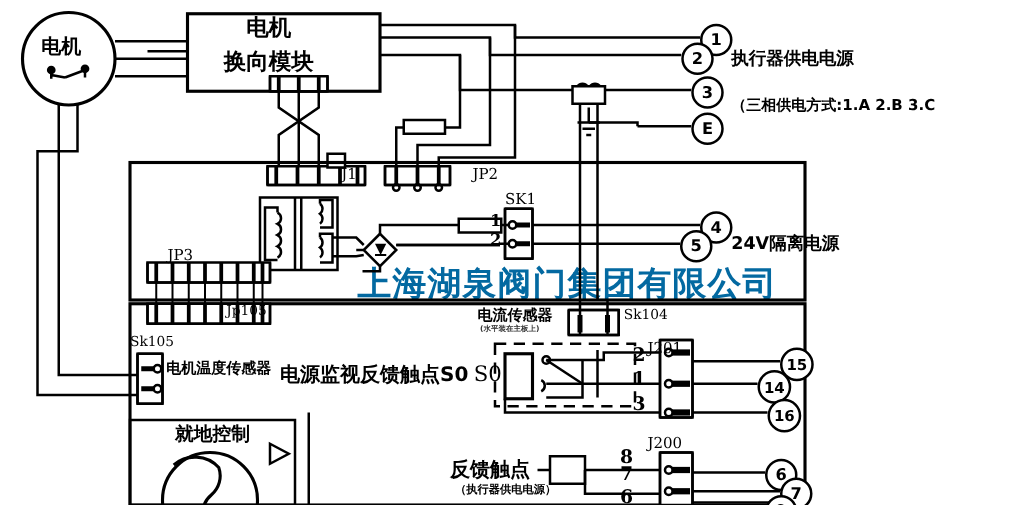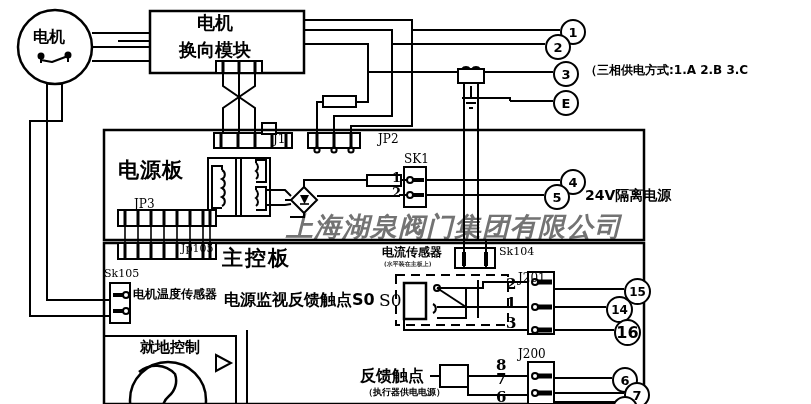--- a/index.html
+++ b/index.html
@@ -2,22 +2,22 @@
 <html><head>
 <meta charset="utf-8">
 <style>
   html,body{margin:0;padding:0;background:#ffffff;}
   body{font-family:"Liberation Sans","DejaVu Sans",sans-serif;}
   #stage{position:relative;width:811px;height:404px;background:#fff;overflow:hidden;}
   #svgroot{position:absolute;left:0;top:0;width:811px;height:404px;}
   .lbl{position:absolute;color:#000;white-space:nowrap;line-height:1;}
   .cn{font-family:"DejaVu Sans","Liberation Sans",sans-serif;font-weight:bold;}
   .ser{font-family:"DejaVu Serif","Liberation Serif",serif;font-weight:normal;}
-  .wm{position:absolute;color:#737373;font-weight:bold;white-space:nowrap;
-      font-family:"DejaVu Sans","Liberation Sans",sans-serif;font-style:italic;}
+  .wm{position:absolute;color:#0369a1;font-weight:bold;white-space:nowrap;
+      font-family:"DejaVu Sans","Liberation Sans",sans-serif;}
   .pinnum{font-family:"DejaVu Serif","Liberation Serif",serif;font-weight:bold;font-size:13px;}
   .term{position:absolute;border:2px solid #000;border-radius:50%;background:#fff;
         display:flex;align-items:center;justify-content:center;
         font-family:"DejaVu Sans","Liberation Sans",sans-serif;font-weight:bold;}
 </style>
 </head>
 <body>
 
 <div id="stage">
 
@@ -237,51 +237,50 @@
   <div class="lbl ser" style="left:273px;top:133px;font-size:12px;">J1</div>
   <div class="lbl ser" style="left:378px;top:133px;font-size:12px;">JP2</div>
   <div class="lbl ser" style="left:134px;top:198px;font-size:12px;">JP3</div>
   <div class="lbl ser" style="left:181px;top:243px;font-size:11px;">Jp105</div>
   <div class="lbl ser" style="left:104px;top:268px;font-size:11px;">Sk105</div>
   <div class="lbl ser" style="left:499px;top:246px;font-size:11px;">Sk104</div>
   <div class="lbl ser" style="left:404px;top:153px;font-size:12px;">SK1</div>
   <div class="lbl ser" style="left:518px;top:272px;font-size:12px;">J201</div>
   <div class="lbl ser" style="left:518px;top:348px;font-size:12px;">J200</div>
 
-  <div class="lbl cn" style="left:118px;top:160px;font-size:21px;letter-spacing:1px;">电源板</div>
-  <div class="lbl cn" style="left:222px;top:248px;font-size:21px;letter-spacing:2px;">主控板</div>
   <div class="lbl cn" style="left:140px;top:340px;font-size:15px;">就地控制</div>
 
   <div class="lbl cn" style="left:133px;top:288px;font-size:12px;">电机温度传感器</div>
   <div class="lbl cn" style="left:382px;top:246px;font-size:12px;">电流传感器</div>
   <div class="lbl cn" style="left:384px;top:261px;font-size:6px;color:#333;">(水平装在主板上)</div>
   <div class="lbl cn" style="left:224px;top:292px;font-size:16px;">电源监视反馈触点S0</div>
   <div class="lbl cn" style="left:360px;top:368px;font-size:16px;">反馈触点</div>
   <div class="lbl cn" style="left:364px;top:388px;font-size:9px;">（执行器供电电源）</div>
   <div class="lbl ser" style="left:379px;top:292px;font-size:17px;">S0</div>
   <div class="lbl ser" style="left:424px;top:368px;font-size:15px;margin-top:40px;">S1</div>
 
-  <div class="lbl cn" style="left:585px;top:64px;font-size:12px;">（三相供电方式:1.A  2.B  3.C</div>
+  <div class="lbl cn" style="left:585px;top:40px;font-size:14px;">执行器供电电源</div>
+  <div class="lbl cn" style="left:585px;top:78px;font-size:12px;">（三相供电方式:1.A  2.B  3.C</div>
   <div class="lbl cn" style="left:585px;top:188px;font-size:14px;">24V隔离电源</div>
 
   <div class="lbl pinnum" style="left:392px;top:171px;">1</div>
   <div class="lbl pinnum" style="left:392px;top:186px;">2</div>
   <div class="lbl pinnum" style="left:506px;top:277px;font-size:15px;">2</div>
   <div class="lbl pinnum" style="left:506px;top:296px;font-size:15px;">1</div>
   <div class="lbl pinnum" style="left:506px;top:316px;font-size:15px;">3</div>
   <div class="lbl pinnum" style="left:496px;top:358px;font-size:15px;">8</div>
   <div class="lbl pinnum" style="left:496px;top:372px;font-size:15px;">7</div>
   <div class="lbl pinnum" style="left:496px;top:390px;font-size:15px;">6</div>
 
   <div class="term" style="left:560px;top:19px;width:22px;height:22px;font-size:13px;">1</div>
   <div class="term" style="left:545px;top:34px;width:22px;height:22px;font-size:13px;">2</div>
   <div class="term" style="left:553px;top:61px;width:22px;height:22px;font-size:13px;">3</div>
   <div class="term" style="left:553px;top:90px;width:22px;height:22px;font-size:13px;">E</div>
   <div class="term" style="left:560px;top:169px;width:22px;height:22px;font-size:13px;">4</div>
   <div class="term" style="left:544px;top:184px;width:22px;height:22px;font-size:13px;">5</div>
   <div class="term" style="left:624px;top:278px;width:23px;height:23px;font-size:12px;">15</div>
   <div class="term" style="left:606px;top:296px;width:23px;height:23px;font-size:12px;">14</div>
-  <div class="term" style="left:614px;top:319px;width:23px;height:23px;font-size:16px;text-align:center;">16</div>
+  <div class="term" style="left:614px;top:319px;width:23px;height:23px;font-size:12px;text-align:center;">16</div>
   <div class="term" style="left:612px;top:367px;width:22px;height:22px;font-size:13px;">6</div>
   <div class="term" style="left:624px;top:382px;width:22px;height:22px;font-size:13px;">7</div>
   <div class="term" style="left:612px;top:396px;width:22px;height:22px;font-size:13px;">9</div>
 
 </div>
 
 </body></html>

